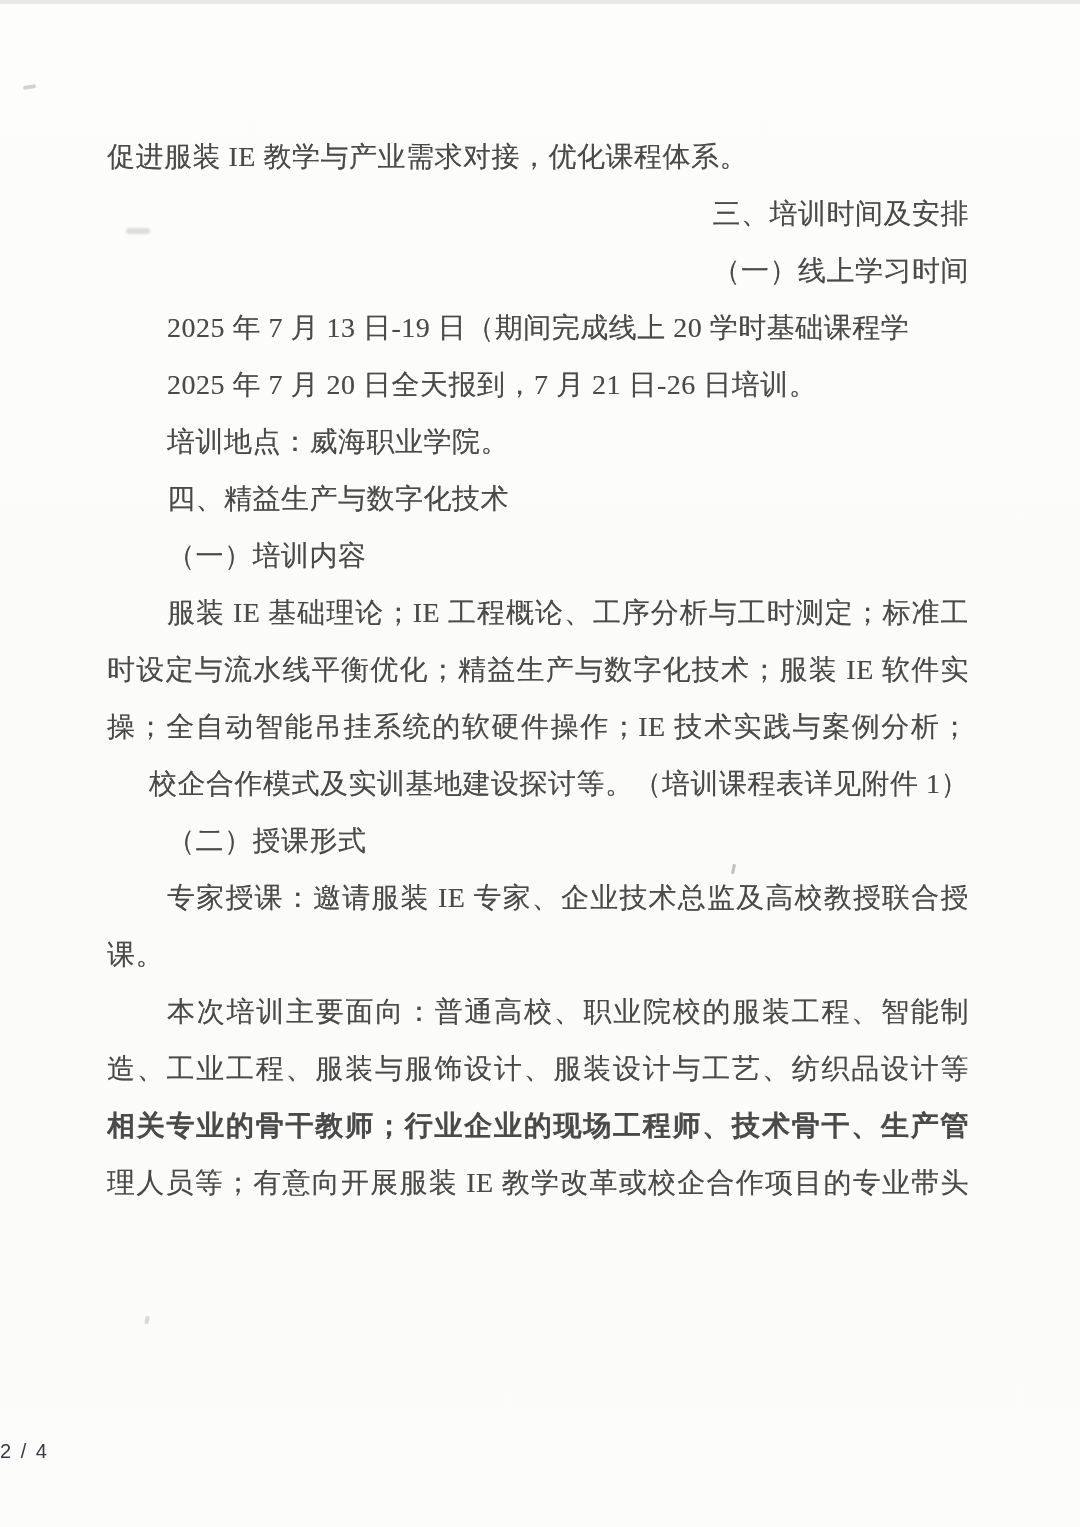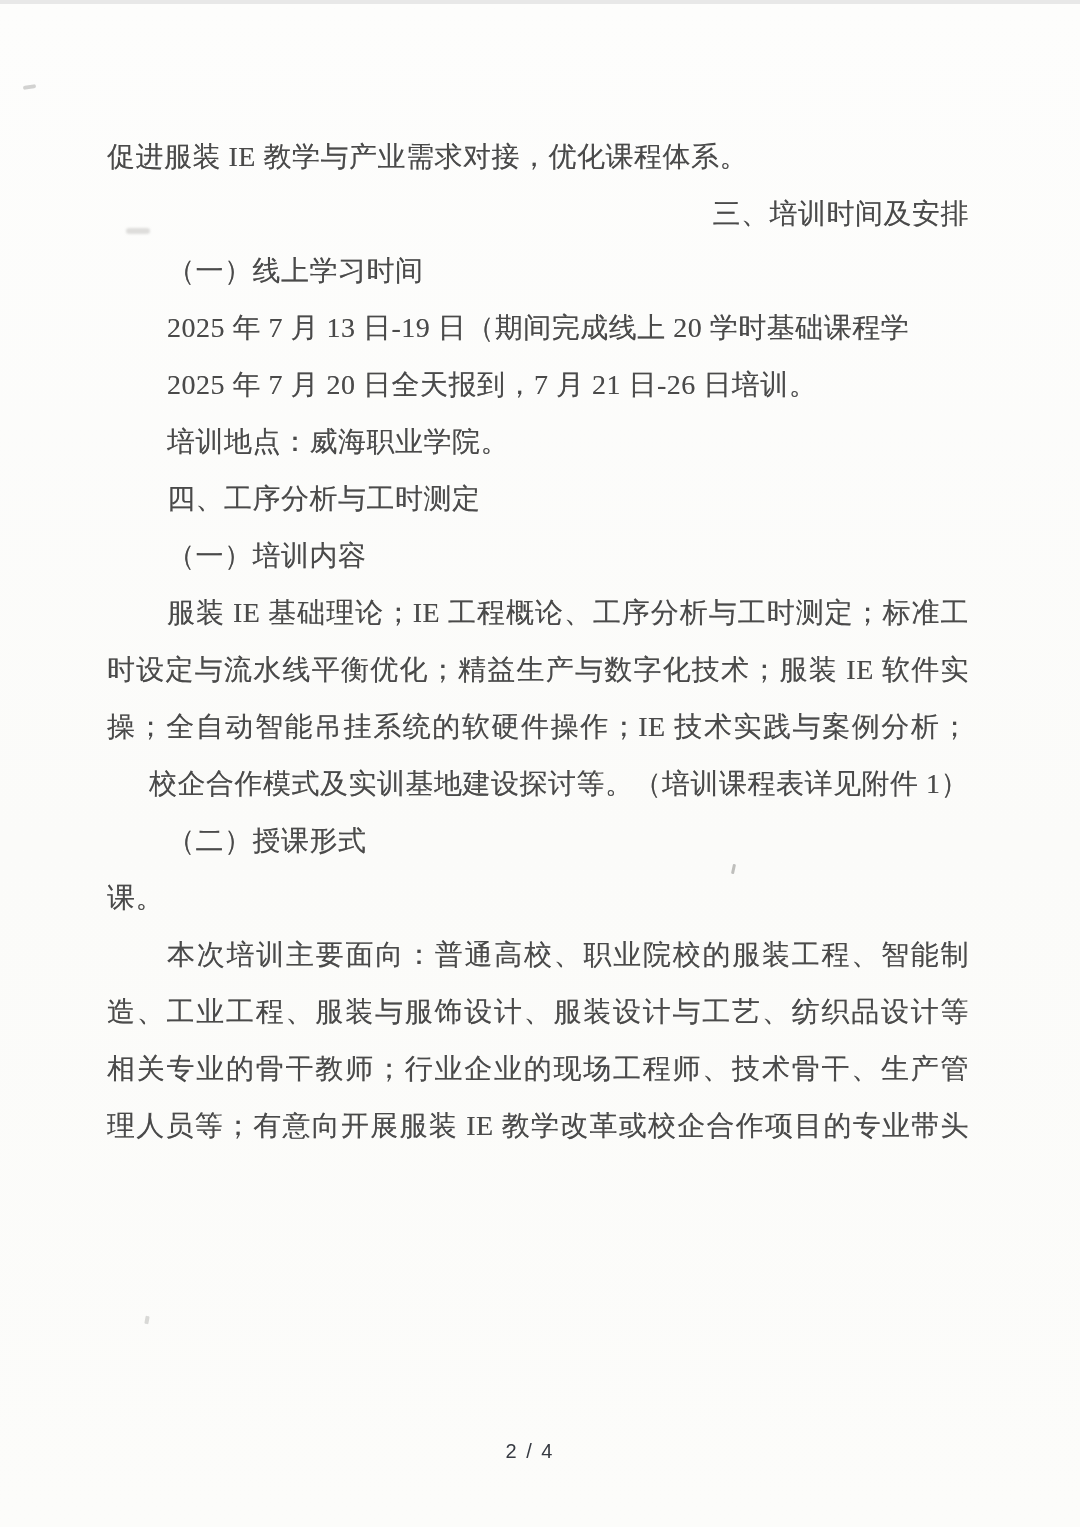--- a/index.html
+++ b/index.html
@@ -40,21 +40,20 @@
     text-align-last: justify;
     text-justify: inter-character;
   }
   .footer {
     position: absolute;
     left: 0;
     top: 1432px;
     width: 1060px;
     height: 30px;
     line-height: 30px;
-    text-align: center;
     font-family: "Liberation Sans", "DejaVu Sans", sans-serif;
     font-size: 20px;
     letter-spacing: 2px;
     color: #363a42;
   }
   
   .artifact {
     position: absolute;
     pointer-events: none;
   }
@@ -69,33 +68,34 @@
 <div class="page">
 
   <div class="artifact a1"></div>
   <div class="artifact a2"></div>
   <div class="artifact a3"></div>
   <div class="artifact a4"></div>
 
   <main class="textblock" id="lines">
       <div class="line" style="color: rgb(74, 74, 74);">促进服装 IE 教学与产业需求对接，优化课程体系。</div>
       <div class="line indent" style="color: rgb(74, 74, 74); text-align: right;">三、培训时间及安排</div>
-      <div class="line indent" style="color: rgb(74, 74, 74);">（一）线上学习时间</div>
+      <div class="line indent" style="color: rgb(74, 74, 74); text-align: right;">（一）线上学习时间</div>
       <div class="line indent" style="color: rgb(74, 74, 74);">2025 年 7 月 13 日-19 日（期间完成线上 20 学时基础课程学习）。</div>
       <div class="line indent" style="color: rgb(74, 74, 74);">2025 年 7 月 20 日全天报到，7 月 21 日-26 日培训。</div>
       <div class="line indent" style="color: rgb(74, 74, 74);">培训地点：威海职业学院。</div>
-      <div class="line indent" style="color: rgb(74, 74, 74);">四、工序分析与工时测定</div>
+      <div class="line indent" style="color: rgb(74, 74, 74);">四、精益生产与数字化技术</div>
       <div class="line indent" style="color: rgb(74, 74, 74);">（一）培训内容</div>
       <div class="line indent justify" style="color: rgb(74, 74, 74);">服装 IE 基础理论；IE 工程概论、工序分析与工时测定；标准工</div>
       <div class="line justify" style="color: rgb(74, 74, 74);">时设定与流水线平衡优化；精益生产与数字化技术；服装 IE 软件实</div>
       <div class="line justify" style="color: rgb(74, 74, 74);">操；全自动智能吊挂系统的软硬件操作；IE 技术实践与案例分析；</div>
       <div class="line" style="color: rgb(74, 74, 74); text-align: right;">校企合作模式及实训基地建设探讨等。（培训课程表详见附件 1）</div>
       <div class="line indent" style="color: rgb(74, 74, 74);">（二）授课形式</div>
+      <div class="line indent justify" style="color: rgb(74, 74, 74);">专家授课：邀请服装 IE 专家、企业技术总监及高校教授联合授</div>
       <div class="line" style="color: rgb(74, 74, 74);">课。</div>
       <div class="line indent justify" style="color: rgb(74, 74, 74);">本次培训主要面向：普通高校、职业院校的服装工程、智能制</div>
       <div class="line justify" style="color: rgb(74, 74, 74);">造、工业工程、服装与服饰设计、服装设计与工艺、纺织品设计等</div>
-      <div class="line justify" style="color: rgb(74, 74, 74);">相关专业的骨干教师；行业企业的现场工程师、技术骨干、生产管</div>
+      <div class="line justify" style="color: rgb(74, 74, 74); font-weight: bold;">相关专业的骨干教师；行业企业的现场工程师、技术骨干、生产管</div>
       <div class="line justify" style="color: rgb(74, 74, 74);">理人员等；有意向开展服装 IE 教学改革或校企合作项目的专业带头</div>
     </main>
 
   <div class="footer" style="color: rgb(54, 58, 66);">2 / 4</div>
 
 </div>
 
 </body></html>

